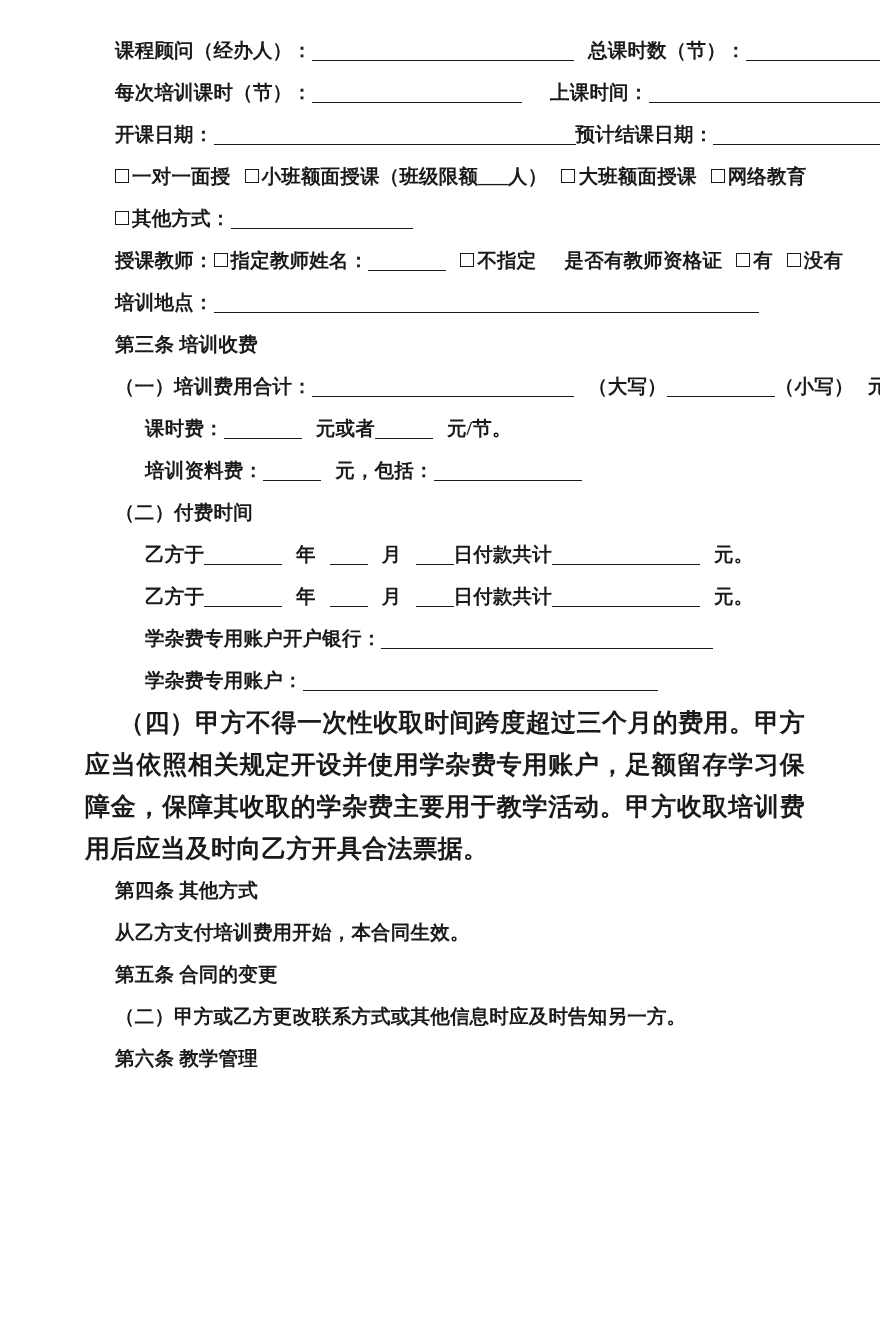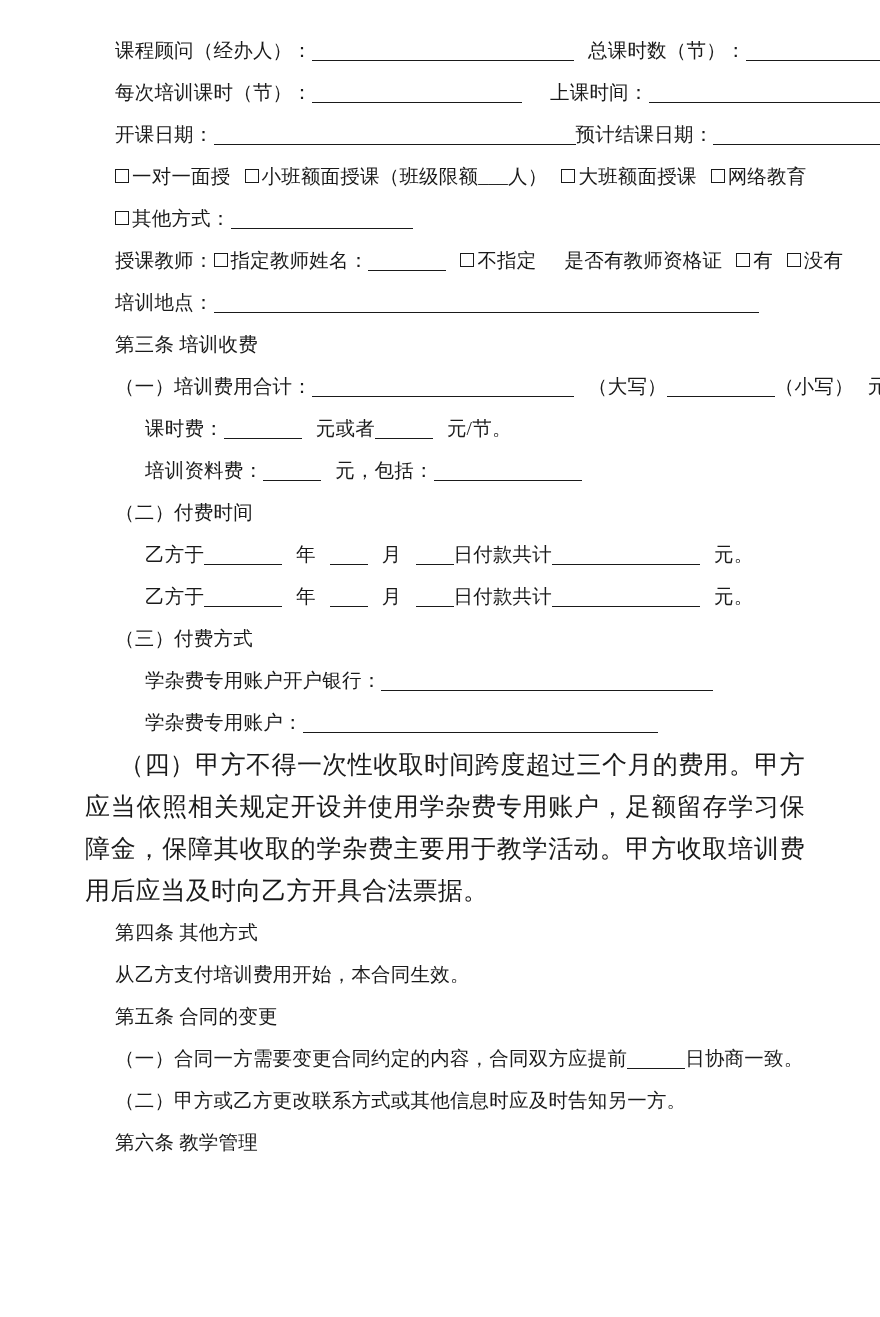--- a/index.html
+++ b/index.html
@@ -13,20 +13,21 @@
     font-family: "Liberation Serif", "DejaVu Serif", serif;
     color: #1a1a1a;
     overflow: hidden;
   }
   .page {
     width: 880px;
     height: 1149px;
     box-sizing: border-box;
     padding: 30px 75px 4px 85px;
     position: relative;
+    font-weight: bold;
   }
   .line {
     display: block;
     font-size: 19.5px;
     line-height: 42px;
     white-space: nowrap;
     letter-spacing: 0.2px;
   }
   .para {
     font-size: 25px;
@@ -126,23 +127,20 @@
   </div>
 
   <div class="line indent2">
     <span>乙方于</span><span class="u u-s"></span><span class="sp"></span><span>年</span><span class="sp"></span><span class="u u-xxs"></span><span class="sp"></span><span>月</span><span class="sp"></span><span class="u u-xxs"></span><span>日付款共计</span><span class="u u-l"></span><span class="sp"></span><span>元。</span>
   </div>
 
   <div class="line indent2">
     <span>乙方于</span><span class="u u-s"></span><span class="sp"></span><span>年</span><span class="sp"></span><span class="u u-xxs"></span><span class="sp"></span><span>月</span><span class="sp"></span><span class="u u-xxs"></span><span>日付款共计</span><span class="u u-l"></span><span class="sp"></span><span>元。</span>
   </div>
 
-  <div class="line indent1">
-    <span>（三）付费方式</span>
-  </div>
 
 
   <div class="line indent2">
     <span>学杂费专用账户开户银行：</span><span class="u u-330"></span>
   </div>
 
   <div class="line indent2">
     <span>学杂费专用账户：</span><span class="u" style="width:355px"></span>
   </div>
 
@@ -152,23 +150,20 @@
     <span>第四条  其他方式</span>
   </div>
   <div class="line indent1">
     <span>从乙方支付培训费用开始，本合同生效。</span>
   </div>
 
   <div class="line indent1">
     <span>第五条  合同的变更</span>
   </div>
   <div class="line indent1">
-    <span>（一）合同一方需要变更合同约定的内容，合同双方应提前</span><span class="u u-xs"></span><span>日协商一致。</span>
-  </div>
-  <div class="line indent1">
     <span>（二）甲方或乙方更改联系方式或其他信息时应及时告知另一方。</span>
   </div>
 
   <div class="line indent1">
     <span>第六条  教学管理</span>
   </div>
 
 </div>
 
 </body></html>

